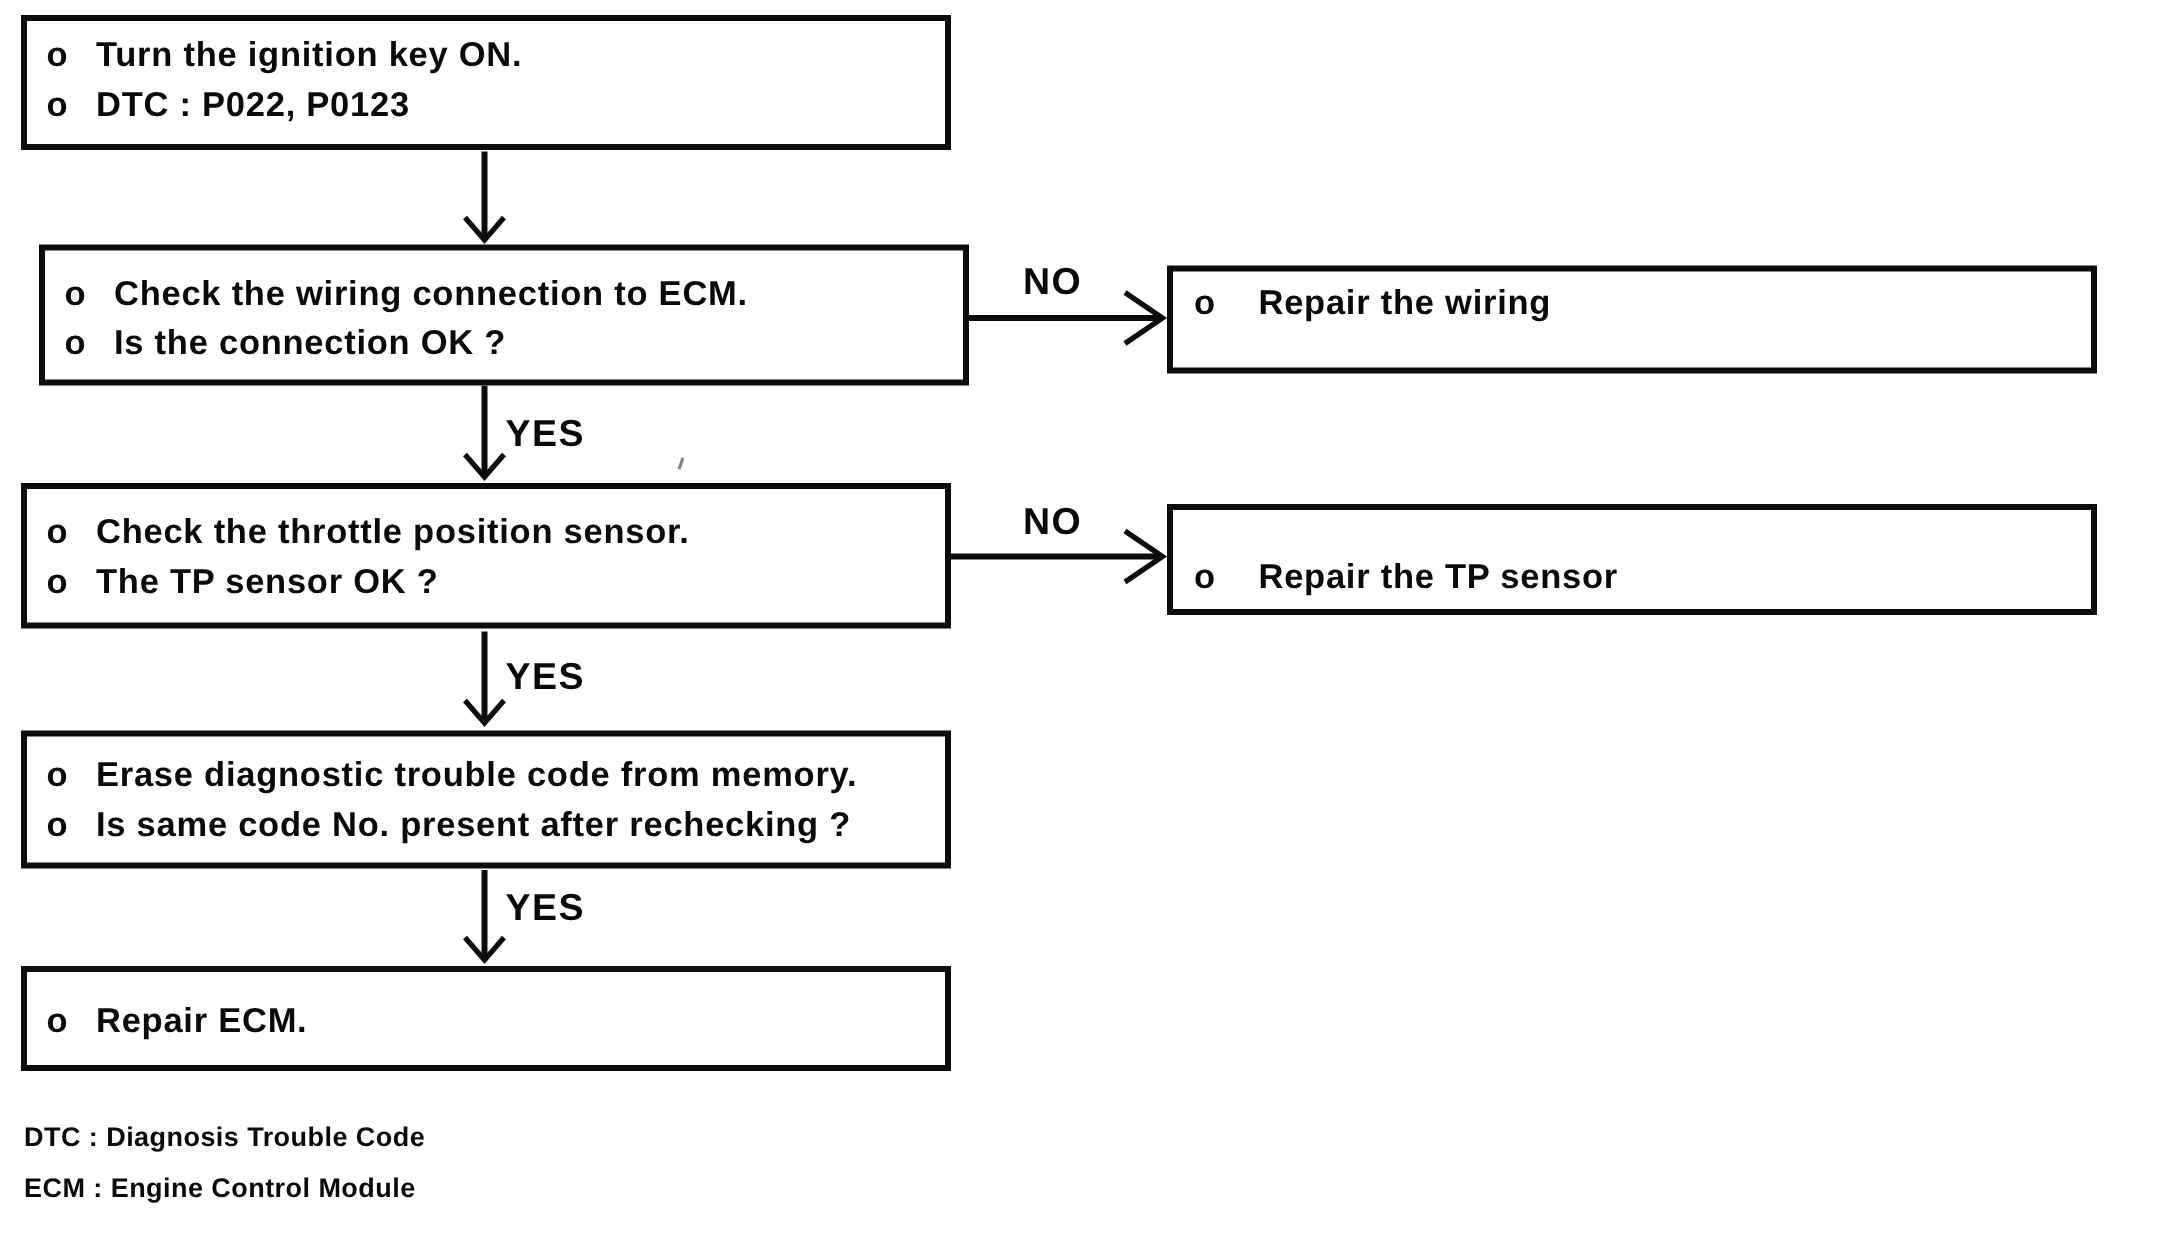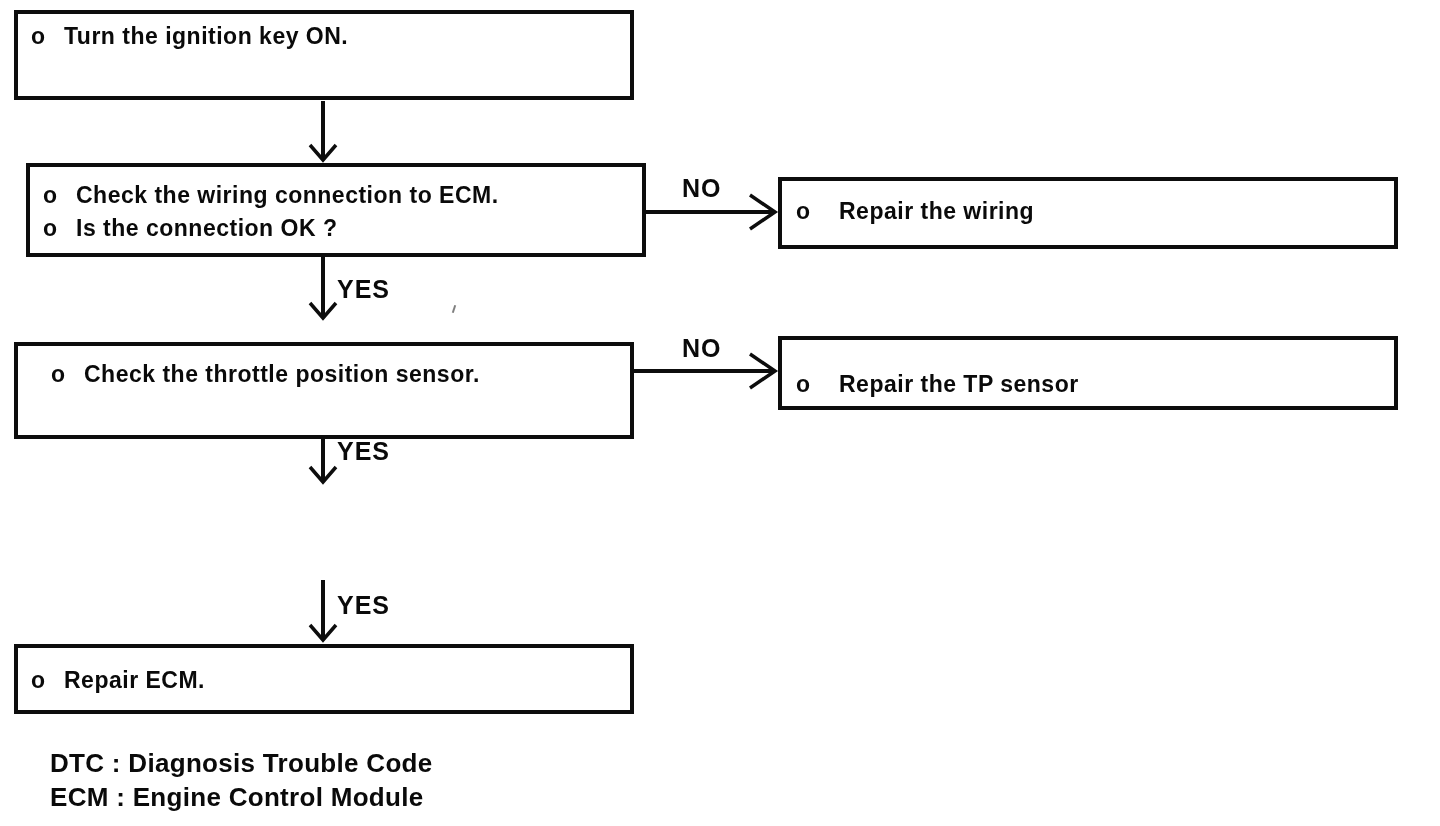--- a/index.html
+++ b/index.html
@@ -39,25 +39,24 @@
     position:absolute;
     font-size:25px;
     font-weight:600;
     letter-spacing:1px;
     white-space:nowrap;
     text-align:center;
   }
   .legend-line{
     position:absolute;
     left:16px;
-    font-size:26px;
+    font-size:18px;
     font-weight:600;
     letter-spacing:0.3px;
     white-space:nowrap;
-    margin-left:34px;
   }
   svg.arrows{
     position:absolute;
     left:0;top:0;
     pointer-events:none;
   }
   svg.arrows path{
     stroke:#0d0d0d;
     fill:none;
   }
@@ -99,39 +98,45 @@
       <path class="head" d="M750,195 L775,212 L750,229"></path>
     </g>
     <g>
       <path class="shaft" d="M633,371 L773,371"></path>
       <path class="head" d="M750,354 L775,371 L750,388"></path>
     </g>
   </svg>
 
   <div class="box" style="left:14px;top:10px;width:620px;height:90px;padding-top:6px;">
     <div class="bline"><span class="bullet">o</span><span class="txt">Turn the ignition key ON.</span></div>
+    <div class="bline"><span class="bullet">o</span><span class="txt">DTC : P022, P0123</span></div>
   </div>
 
   <div class="box" style="left:14px;top:163px;width:620px;height:94px;padding-top:12px;margin-left:12px;">
     <div class="bline"><span class="bullet">o</span><span class="txt">Check the wiring connection to ECM.</span></div>
     <div class="bline"><span class="bullet">o</span><span class="txt">Is the connection OK ?</span></div>
   </div>
 
-  <div class="box rbox" style="left:778px;top:177px;width:620px;height:72px;padding-top:14px;">
+  <div class="box rbox" style="left:778px;top:177px;width:620px;height:72px;padding-top:4px;">
     <div class="bline"><span class="bullet">o</span><span class="txt">Repair the wiring</span></div>
   </div>
 
-  <div class="box" style="left:14px;top:342px;width:620px;height:97px;padding-top:12px;padding-left:20px;">
+  <div class="box" style="left:14px;top:322px;width:620px;height:97px;padding-top:12px;">
     <div class="bline"><span class="bullet">o</span><span class="txt">Check the throttle position sensor.</span></div>
+    <div class="bline"><span class="bullet">o</span><span class="txt">The TP sensor OK ?</span></div>
   </div>
 
   <div class="box rbox" style="left:778px;top:336px;width:620px;height:74px;padding-top:28px;">
     <div class="bline"><span class="bullet">o</span><span class="txt">Repair the TP sensor</span></div>
   </div>
 
+  <div class="box" style="left:14px;top:487px;width:620px;height:92px;padding-top:9px;">
+    <div class="bline"><span class="bullet">o</span><span class="txt">Erase diagnostic trouble code from memory.</span></div>
+    <div class="bline"><span class="bullet">o</span><span class="txt">Is same code No. present after rechecking ?</span></div>
+  </div>
 
   <div class="box" style="left:14px;top:644px;width:620px;height:70px;padding-top:16px;">
     <div class="bline"><span class="bullet">o</span><span class="txt">Repair ECM.</span></div>
   </div>
 
   <span class="edge-label" style="left:682px;top:174px;">NO</span>
   <span class="edge-label" style="left:682px;top:334px;">NO</span>
   <span class="edge-label" style="left:337px;top:275px;">YES</span>
   <span class="edge-label" style="left:337px;top:437px;">YES</span>
   <span class="edge-label" style="left:337px;top:591px;">YES</span>

